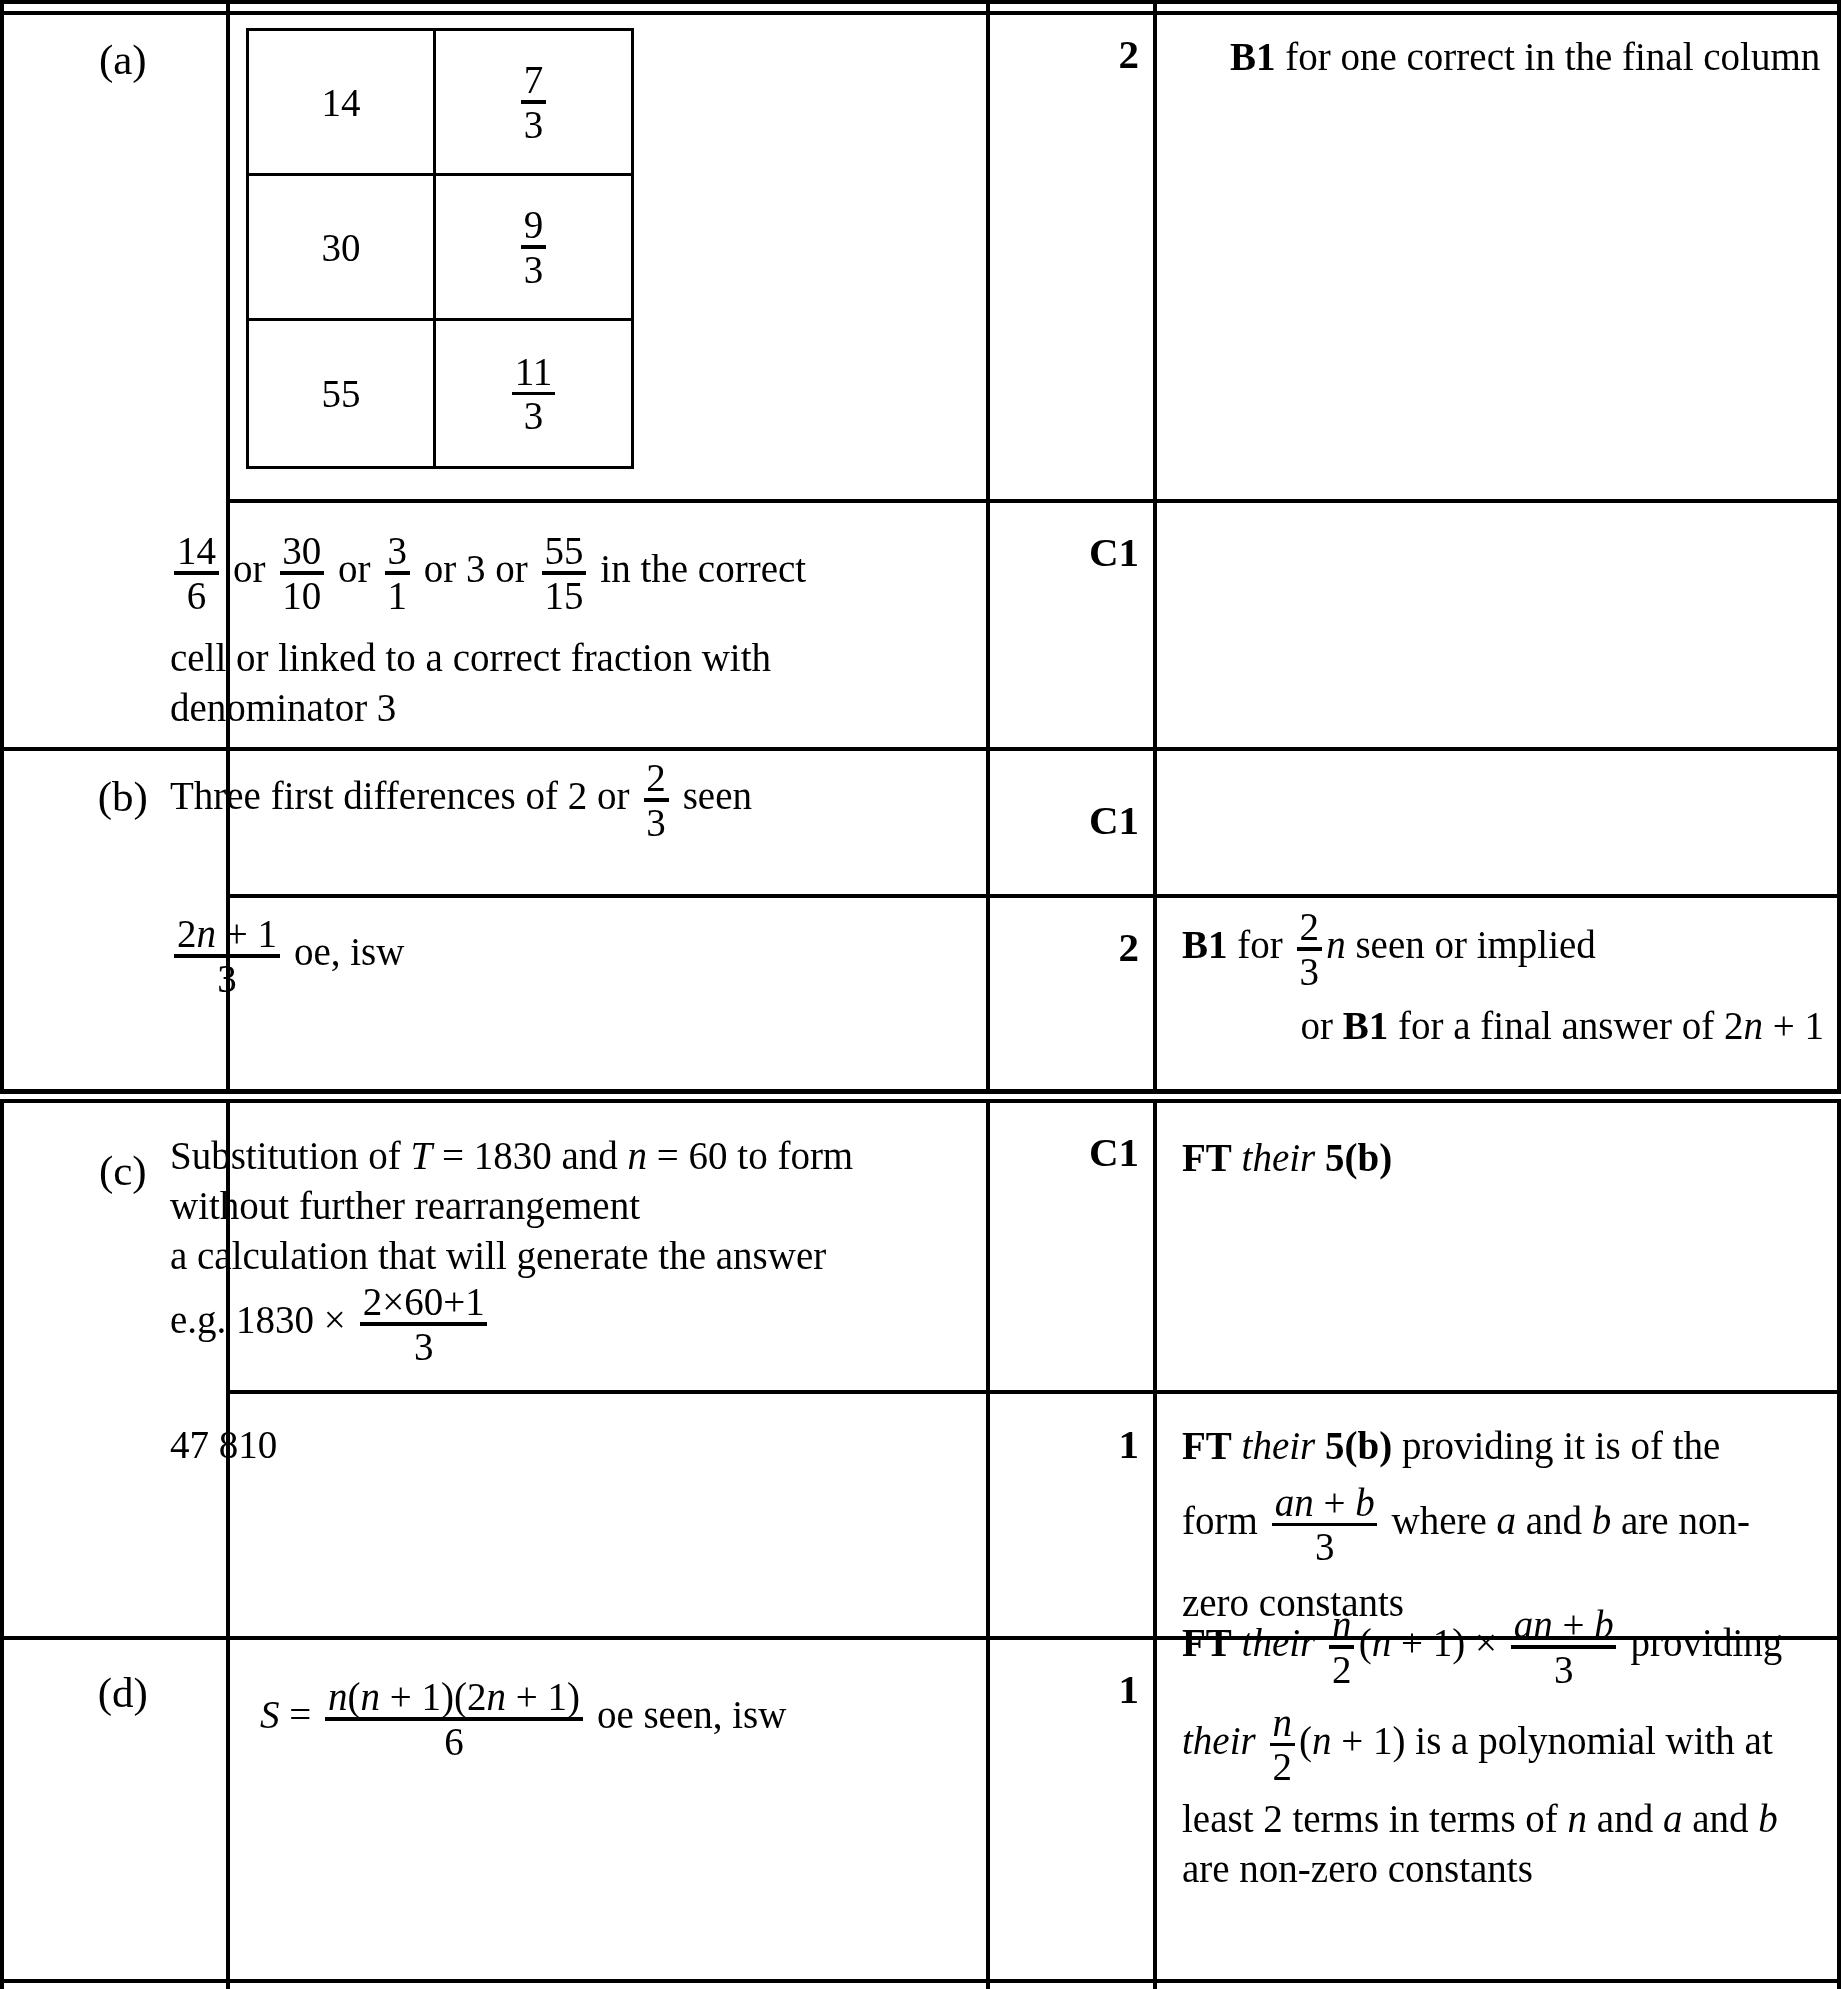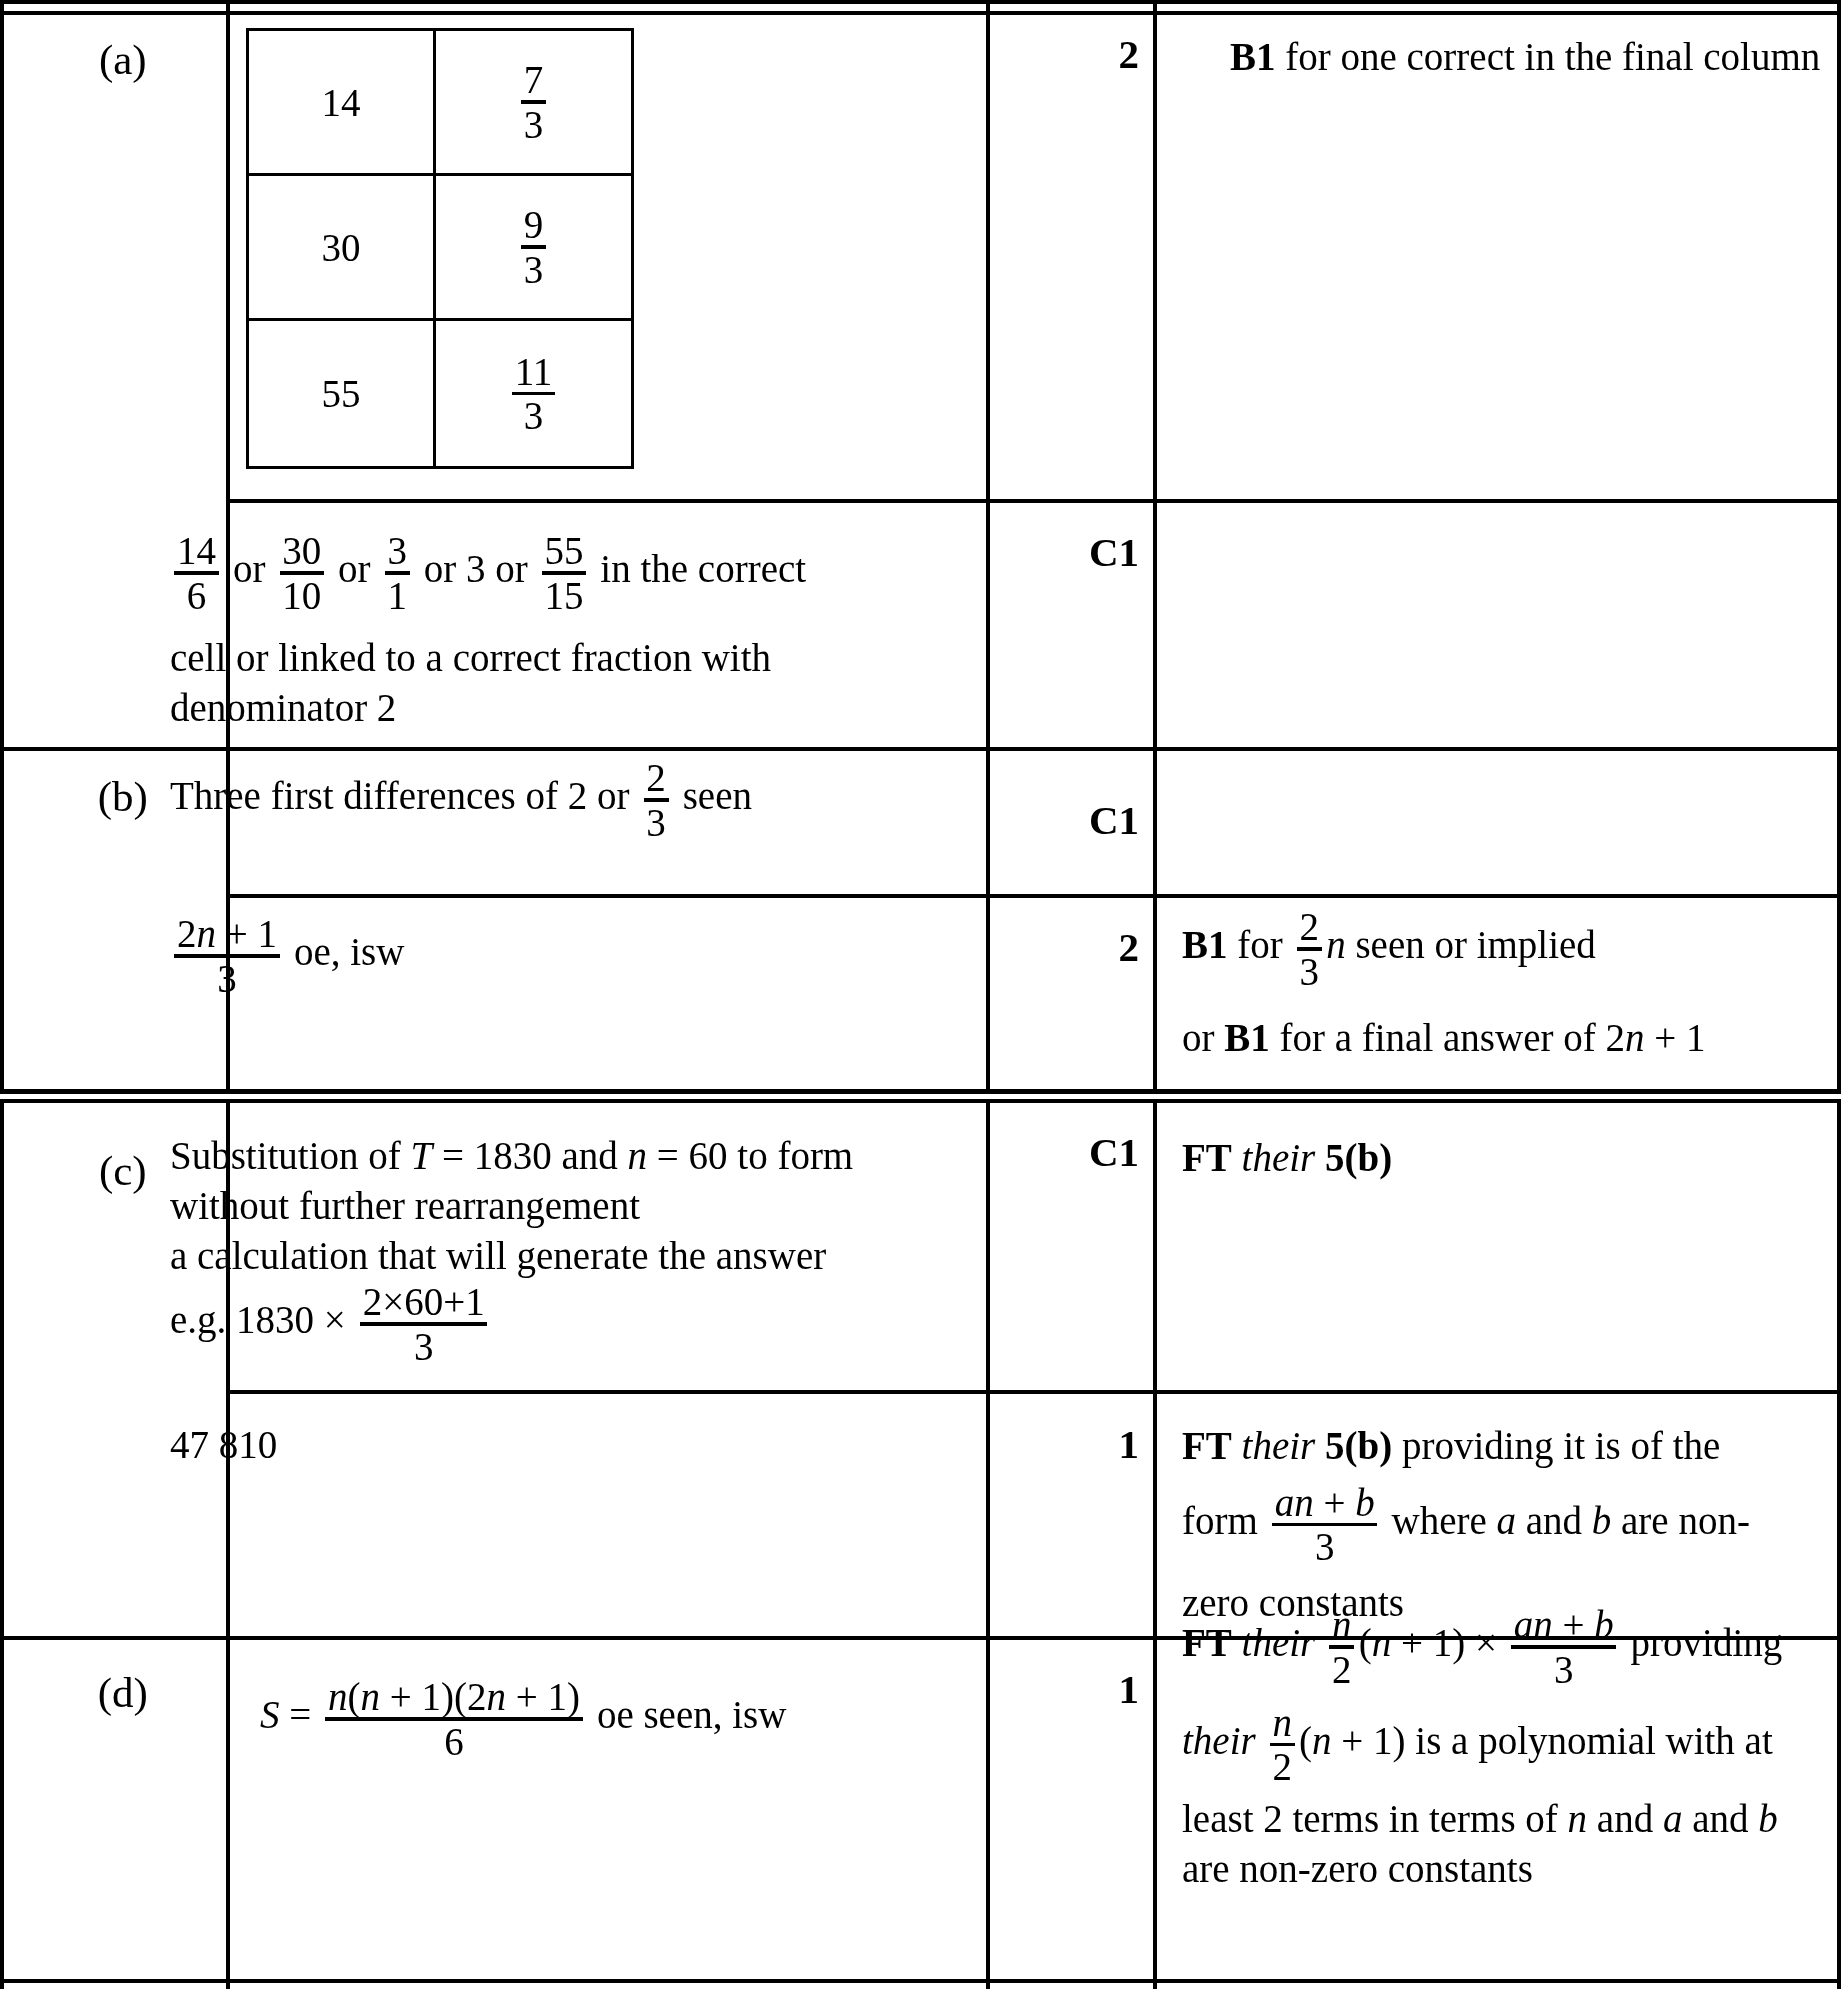--- a/index.html
+++ b/index.html
@@ -20,21 +20,21 @@
   .fbar{height:3.5px;background:#000;align-self:stretch;}
   
   .mini-table{position:absolute;left:246px;top:28px;border:3.5px solid #000;display:grid;
               grid-template-columns:187px 195px;grid-auto-rows:145px;}
   .mini-cell{border-right:3.5px solid #000;border-bottom:3.5px solid #000;display:flex;
              align-items:center;justify-content:center;}
   .mini-cell:nth-child(2n){border-right:none;}
   .mini-cell:nth-child(n+5){border-bottom:none;}
   
   #answer-a2 .line:nth-child(2){margin-top:17.7px;}
-  #guidance-b2 .line:nth-child(2){margin-top:21px;}
+  #guidance-b2 .line:nth-child(2){margin-top:9px;text-align:right;}
   #guidance-c2 .line:nth-child(2){margin-top:10.6px;}
   #guidance-c2 .line:nth-child(3){margin-top:10.6px;}
   #guidance-d .line:nth-child(2){margin-top:12.4px;}
   #guidance-d .line:nth-child(3){margin-top:7px;}
 </style>
 </head>
 <body>
 
 <div id="page">
 
@@ -104,21 +104,21 @@
         </span> or <span class="frac">
           <span class="fnum">3</span>
           <span class="fbar"></span>
           <span class="fden">1</span>
         </span> or 3 or <span class="frac">
           <span class="fnum">55</span>
           <span class="fbar"></span>
           <span class="fden">15</span>
         </span> in the correct</div>
       <div class="line">cell or linked to a correct fraction with</div>
-      <div class="line">denominator 2</div>
+      <div class="line">denominator 3</div>
     </div>
   <div class="cell answer" id="answer-b1" style="top:757px;">
       <div class="line">Three first differences of 2 or <span class="frac">
           <span class="fnum">2</span>
           <span class="fbar"></span>
           <span class="fden">3</span>
         </span> seen</div>
     </div>
   <div class="cell answer" id="answer-b2" style="top:913px;">
       <div class="line"><span class="frac">

